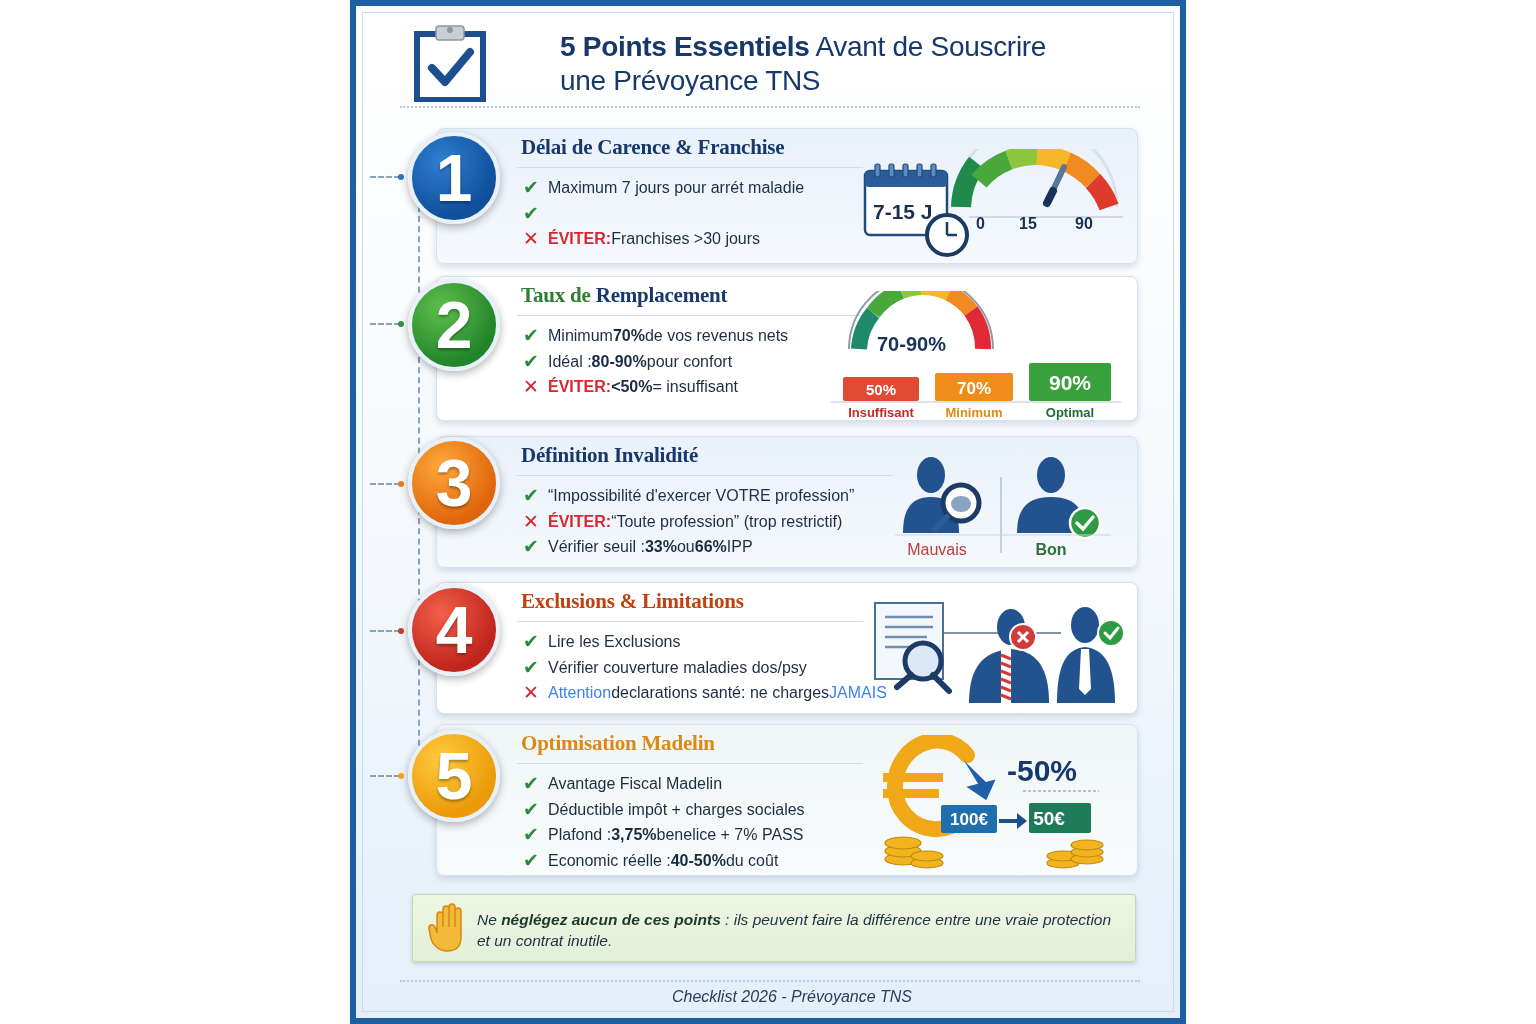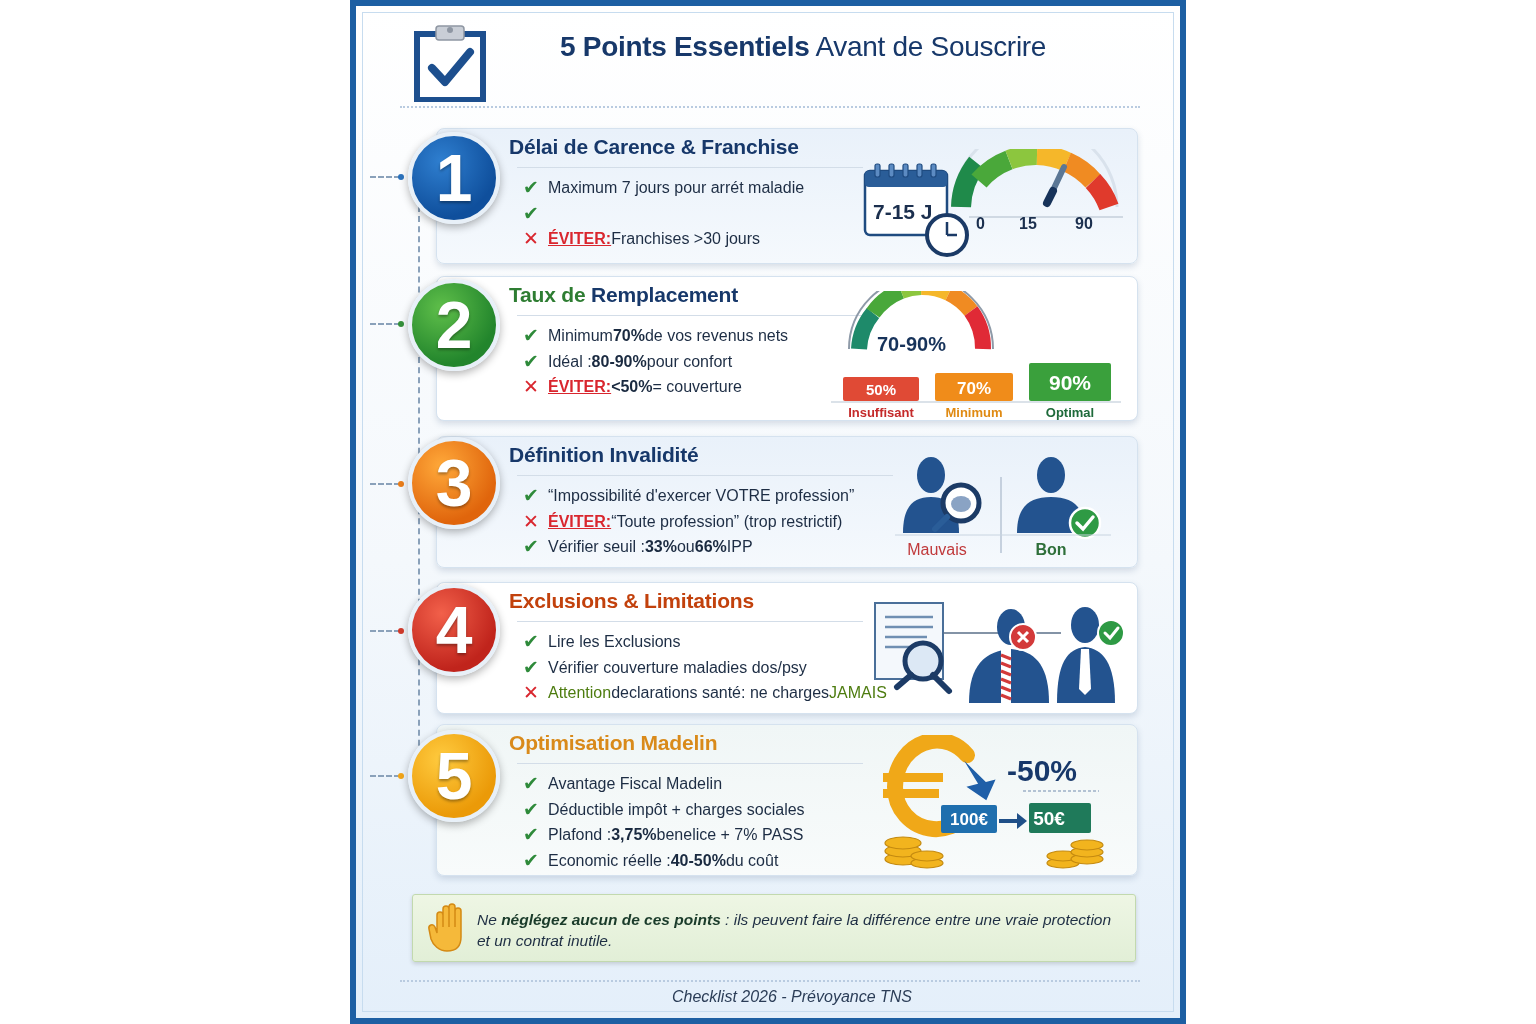--- a/index.html
+++ b/index.html
@@ -43,29 +43,29 @@
     border: 4px solid #e8f0f8; box-shadow: 0 3px 8px rgba(0,0,0,0.3);
     display: flex; align-items: center; justify-content: center;
     color: #ffffff; font-size: 66px; font-weight: 700; text-shadow: 0 2px 3px rgba(0,0,0,0.35);
   }
   .b1 { background: radial-gradient(circle at 35% 30%, #2f7fd0, #0f4f9c 70%); }
   .b2 { background: radial-gradient(circle at 35% 30%, #5fbf4a, #22852c 70%); }
   .b3 { background: radial-gradient(circle at 35% 30%, #ffa93a, #e0650c 70%); }
   .b4 { background: radial-gradient(circle at 35% 30%, #f2604a, #c0241c 70%); }
   .b5 { background: radial-gradient(circle at 35% 30%, #ffcb3f, #eb9a08 70%); }
 
-  .card-title { position: absolute; left: 72px; top: 6px; font-size: 21px; font-weight: 700; letter-spacing: -0.2px; }
+  .card-title { position: absolute; left: 84px; top: 6px; font-size: 21px; font-weight: 700; letter-spacing: -0.2px; font-family: Liberation Serif, serif; }
   .card-rule { position: absolute; left: 80px; top: 38px; width: 346px; border-top: 1px solid #d3dde8; }
   .items { position: absolute; left: 84px; top: 46px; list-style: none; }
   .items li { font-size: 16px; color: #1d2d44; height: 25.5px; line-height: 25.5px; white-space: nowrap; display: flex; align-items: center; }
   .mark { display: inline-block; width: 20px; font-weight: 700; font-size: 19px; margin-right: 7px; text-align: center; }
   .mark.ok { color: #2e8a3a; }
   .mark.no { color: #d9262e; }
-  .warn { color: #d9262e; font-weight: 700; text-decoration: underline; }
-  .warn-r { color: #4d7c0f; text-align: center; }
+  .warn { color: #d9262e; font-weight: 700; }
+  .warn-r { color: #3b82f6; text-align: center; }
   .items b { font-weight: 700; color: #1a2a40; }
 
   .visual { position: absolute; }
 
   .note {
     position: absolute; left: 56px; top: 888px; width: 724px; height: 68px;
     background: linear-gradient(180deg, #eef6e4, #e2efd7); border: 1px solid #c2d9ae; border-radius: 3px;
     box-shadow: 0 2px 4px rgba(0,0,0,0.15);
   }
   .note .hand { position: absolute; left: 14px; top: 8px; width: 44px; height: 50px; }
@@ -82,20 +82,21 @@
 
   <div class="header">
     <svg class="clipboard" viewBox="0 0 72 78">
       <rect x="3" y="10" width="66" height="66" fill="#ffffff" stroke="#1d4f8e" stroke-width="6"></rect>
       <rect x="22" y="2" width="28" height="14" rx="3" fill="#c9ced6" stroke="#8e96a2" stroke-width="1.5"></rect>
       <circle cx="36" cy="6" r="3" fill="#8e96a2"></circle>
       <path d="M18 44 L31 58 L56 28" fill="none" stroke="#1d4f8e" stroke-width="8" stroke-linecap="round" stroke-linejoin="round"></path>
     </svg>
     <div class="title">
       <b>5 Points Essentiels</b><span> Avant de Souscrire</span><br>
+      <span>une Prévoyance TNS</span>
     </div>
   </div>
   <div class="divider-top"></div>
 
   <div class="timeline-v"></div>
   <div class="connector" style="top:170px">
       <span class="dot" style="background:#2a72bd"></span>
     </div>
   <div class="connector" style="top:317px">
       <span class="dot" style="background:#35913b"></span>
@@ -177,21 +178,21 @@
       <li>
           <span class="mark ok">✔</span>
           <span>Idéal : </span>
           <b>80-90%</b>
           <span> pour confort</span>
         </li>
       <li>
           <span class="mark no">✕</span>
           <span class="warn">ÉVITER:</span>
           <b> &lt;50%</b>
-          <span> = couverture</span>
+          <span> = insuffisant</span>
         </li>
     </ul>
     <svg class="visual" style="left:392px;top:14px;width:300px;height:130px" viewBox="0 0 300 130">
       <g>
         <path d="M20 58 A72 72 0 0 1 164 58" fill="none" stroke="#8e9aa8" stroke-width="2"></path>
         <path d="M30 58 A62 62 0 0 1 44 22" fill="none" stroke="#1e8a6a" stroke-width="16"></path>
         <path d="M44 22 A62 62 0 0 1 72 0" fill="none" stroke="#49a83a" stroke-width="16"></path>
         <path d="M72 0 A62 62 0 0 1 92 -4" fill="none" stroke="#8cc63e" stroke-width="16"></path>
         <path d="M92 -4 A62 62 0 0 1 120 2" fill="none" stroke="#f5b72a" stroke-width="16"></path>
         <path d="M120 2 A62 62 0 0 1 142 20" fill="none" stroke="#f08b22" stroke-width="16"></path>

